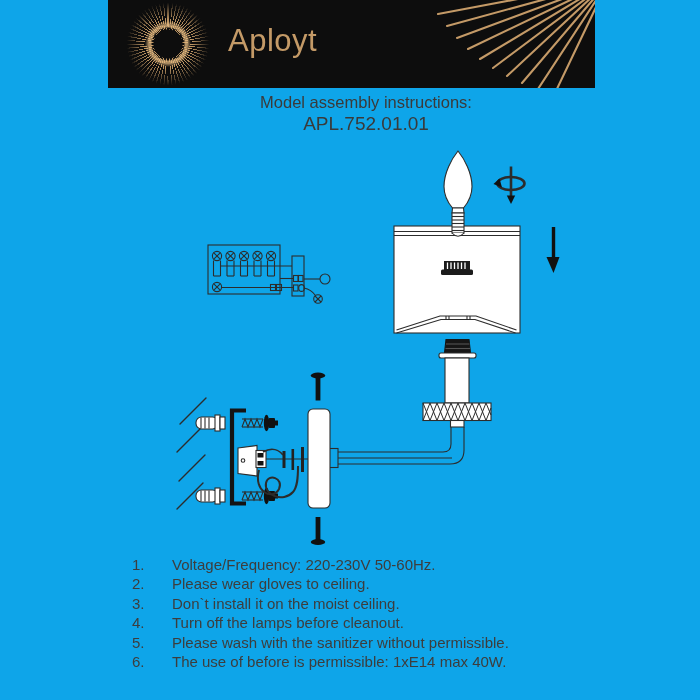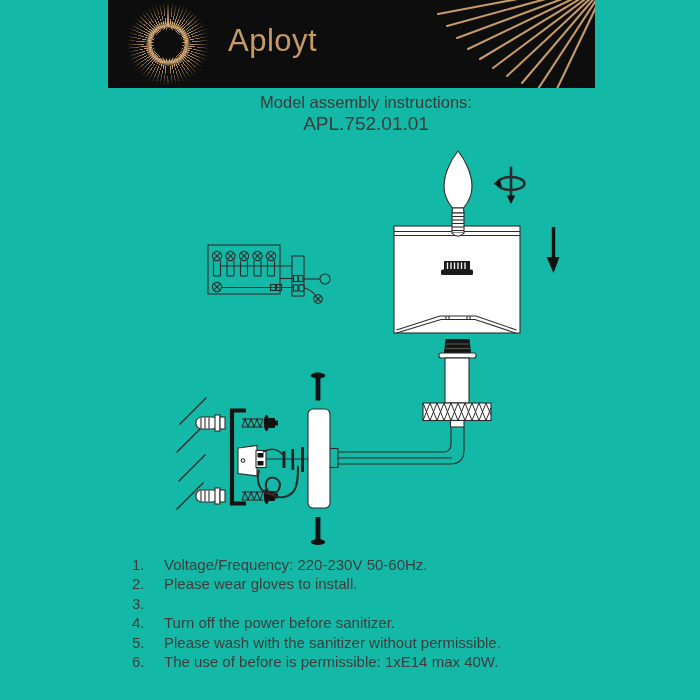--- a/index.html
+++ b/index.html
@@ -1,17 +1,17 @@
 <!DOCTYPE html>
 <html><head>
 <meta charset="utf-8">
 <style>
   html,body{margin:0;padding:0;background:#fff;}
   .page{
-    position:relative;width:700px;height:700px;background:#14b8a6;overflow:hidden;
+    position:relative;width:700px;height:700px;background:#0ea5e9;overflow:hidden;
     font-family:"Liberation Sans", sans-serif;color:#3a3a3a;
   }
   
   .banner{
     position:absolute;left:108px;top:0;width:487px;height:88px;
     background:#0d0d0d;overflow:hidden;
   }
   .sun{
     position:absolute;left:13px;top:-3px;width:94px;height:94px;border-radius:50%;
     background:
@@ -28,21 +28,21 @@
   
   .heading{position:absolute;left:0;top:92px;width:700px;text-align:center;padding-left:16px;}
   .heading .t1{font-size:16.5px;line-height:21px;color:#3a3a3a;}
   .heading .t2{font-size:19px;line-height:21px;color:#3a3a3a;}
   
   .diagram{position:absolute;left:0;top:0;}
   
   .instructions{position:absolute;left:132px;top:555px;width:460px;}
   .inst{display:flex;font-size:15px;line-height:19.4px;color:#3d3d3d;}
   .inst .num{width:20px;text-align:left;flex:0 0 20px;}
-  .inst .txt{margin-left:12px;}
+  .inst .txt{margin-left:20px;}
 </style>
 </head>
 <body>
 
 <div class="page">
 
   <div class="banner">
     <div class="sun"></div>
     <div class="brand">Aployt</div>
     <svg class="rays" width="212" height="88" viewBox="0 0 212 88">
@@ -263,28 +263,29 @@
     </g>
   </svg>
 
   <div class="instructions">
     <div class="inst">
       <span class="num">1.</span>
       <span class="txt">Voltage/Frequency: 220-230V 50-60Hz.</span>
     </div>
     <div class="inst">
       <span class="num">2.</span>
-      <span class="txt">Please wear gloves to install.</span>
+      <span class="txt">Please wear gloves to ceiling.</span>
     </div>
     <div class="inst">
       <span class="num">3.</span>
+      <span class="txt">Don`t install it on the moist ceiling.</span>
     </div>
     <div class="inst">
       <span class="num">4.</span>
-      <span class="txt">Turn off the power before sanitizer.</span>
+      <span class="txt">Turn off the lamps before cleanout.</span>
     </div>
     <div class="inst">
       <span class="num">5.</span>
       <span class="txt">Please wash with the sanitizer without permissible.</span>
     </div>
     <div class="inst">
       <span class="num">6.</span>
       <span class="txt">The use of before is permissible: 1xE14 max 40W.</span>
     </div>
   </div>

